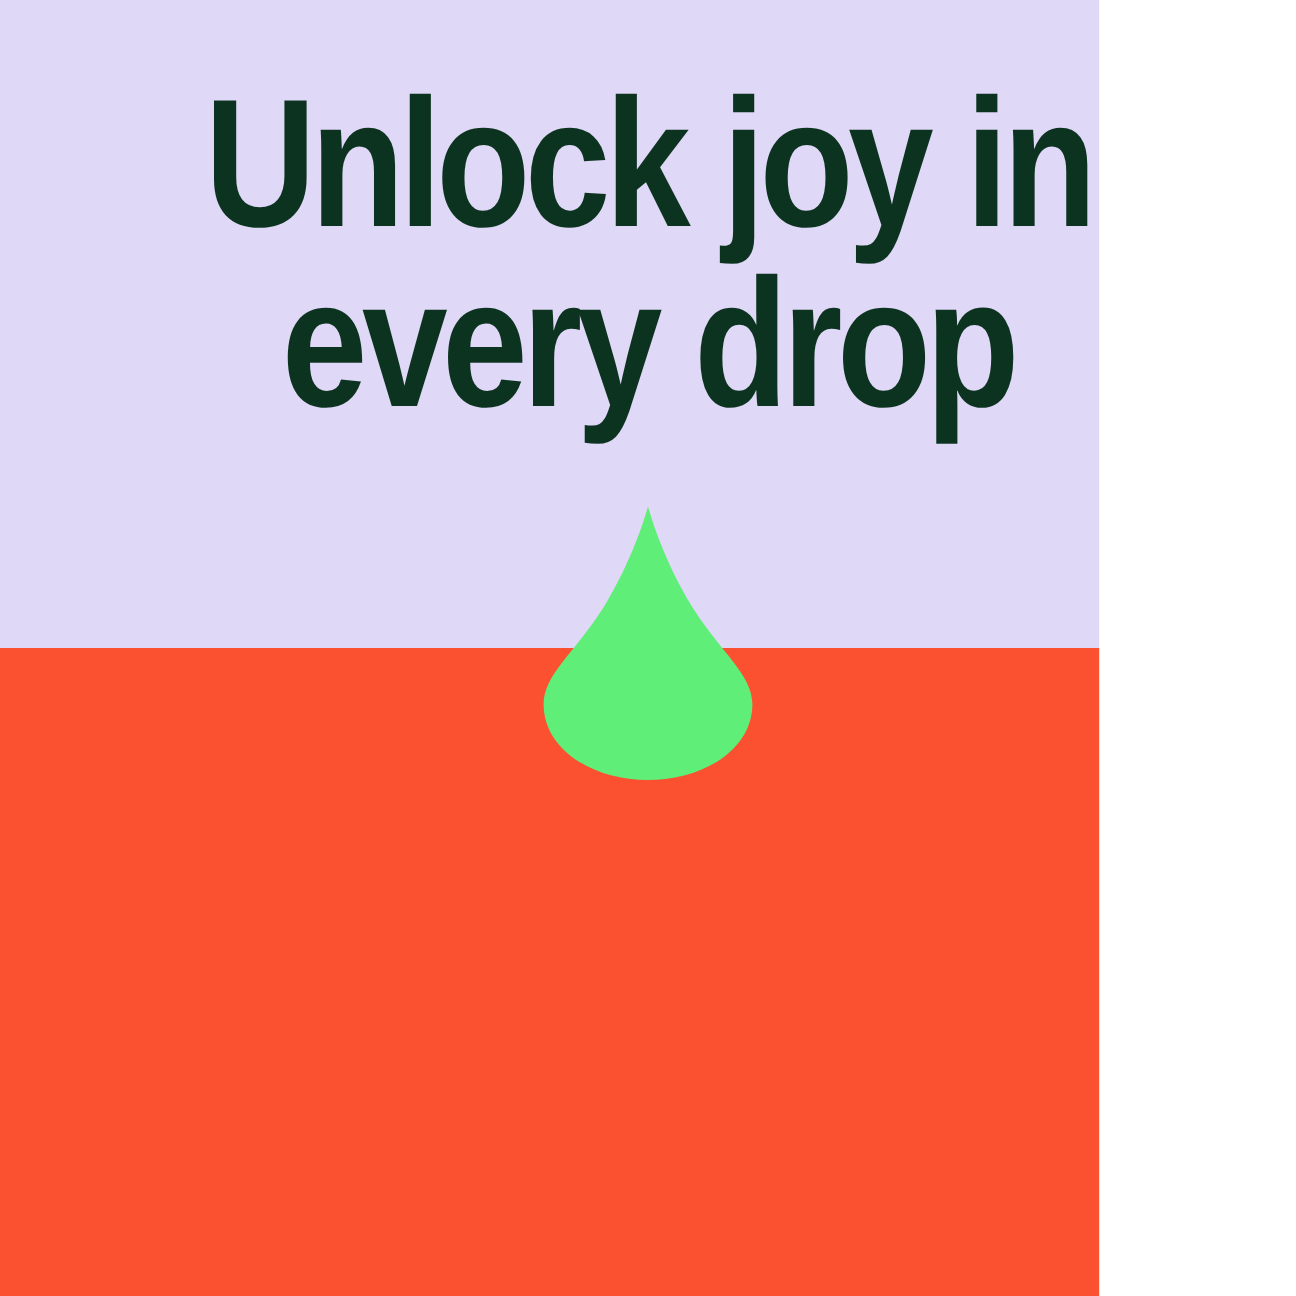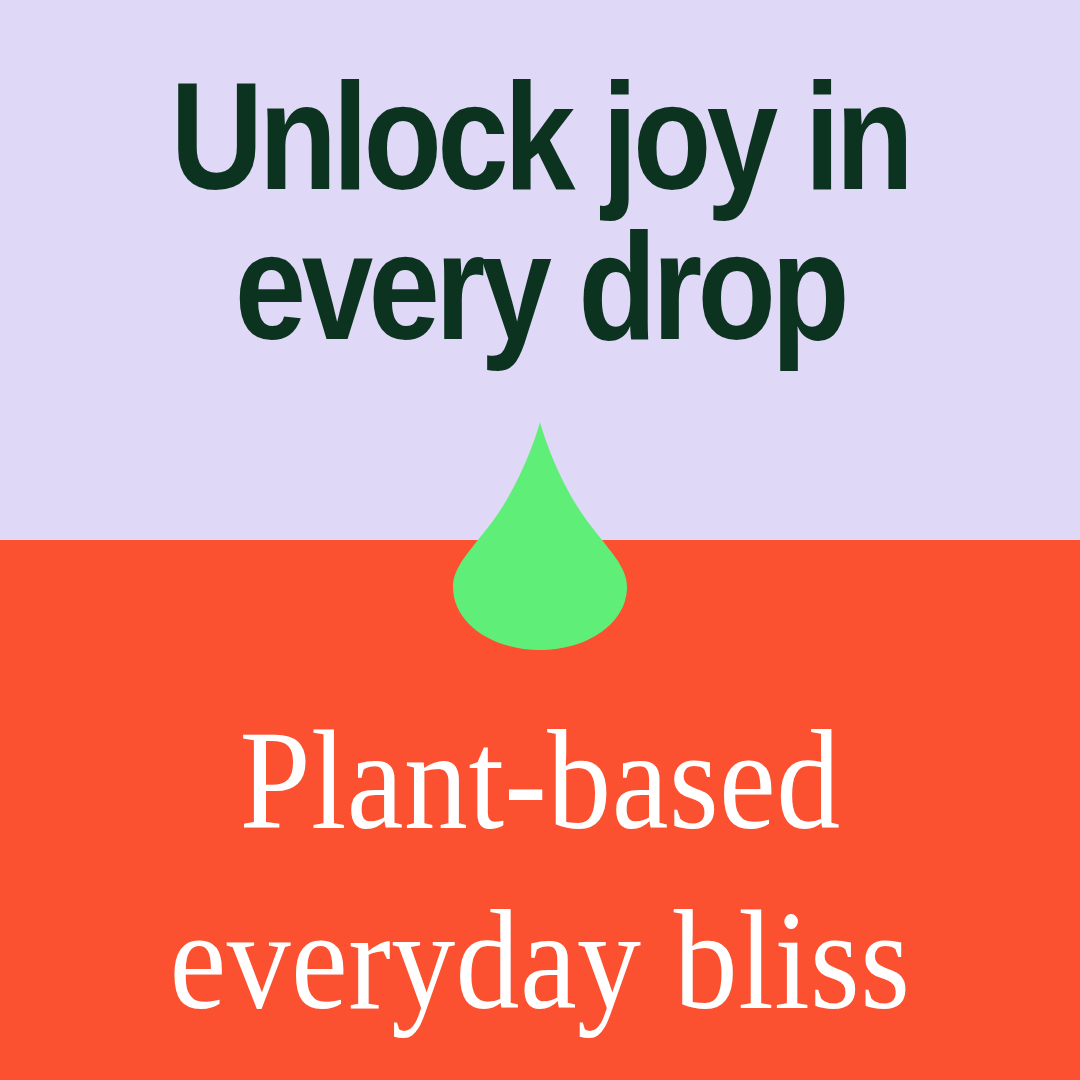--- a/index.html
+++ b/index.html
@@ -84,21 +84,21 @@
     line-height: 1.27;
     letter-spacing: 0.5px;
     white-space: nowrap;
     transform: scaleX(0.90);
     transform-origin: 50% 50%;
   }
 </style>
 </head>
 <body>
 
-<div id="poster" style="width: 1080px; height: 1080px;">
+<div id="poster" style="width: 916px; height: 1080px;">
 
   <div class="panel panel-top" style="background: rgb(224, 216, 247); height: 540px;"></div>
 
   <div class="panel panel-bottom" style="background: rgb(251, 81, 48); top: 540px; height: 540px;"></div>
 
   <div class="headline-block">
     <span class="headline-line" style="color: rgb(12, 51, 32);">Unlock joy in</span>
     <span class="headline-line" style="color: rgb(12, 51, 32);">every drop</span>
   </div>
 
@@ -107,18 +107,14 @@
       <path d="M89 2
                C 89 2, 100 44, 126 86
                C 150 124, 176 142, 176 167
                C 176 203, 137 230, 89 230
                C 41 230, 2 203, 2 167
                C 2 142, 28 124, 52 86
                C 78 44, 89 2, 89 2 Z" style="fill: rgb(95, 238, 120);"></path>
     </svg>
   </div>
 
-  <div class="subhead-block">
-    <span class="subhead-line" style="color: rgb(255, 255, 255);">Plant-based</span>
-    <span class="subhead-line" style="color: rgb(255, 255, 255);">everyday bliss</span>
-  </div>
 
 </div>
 
 </body></html>

